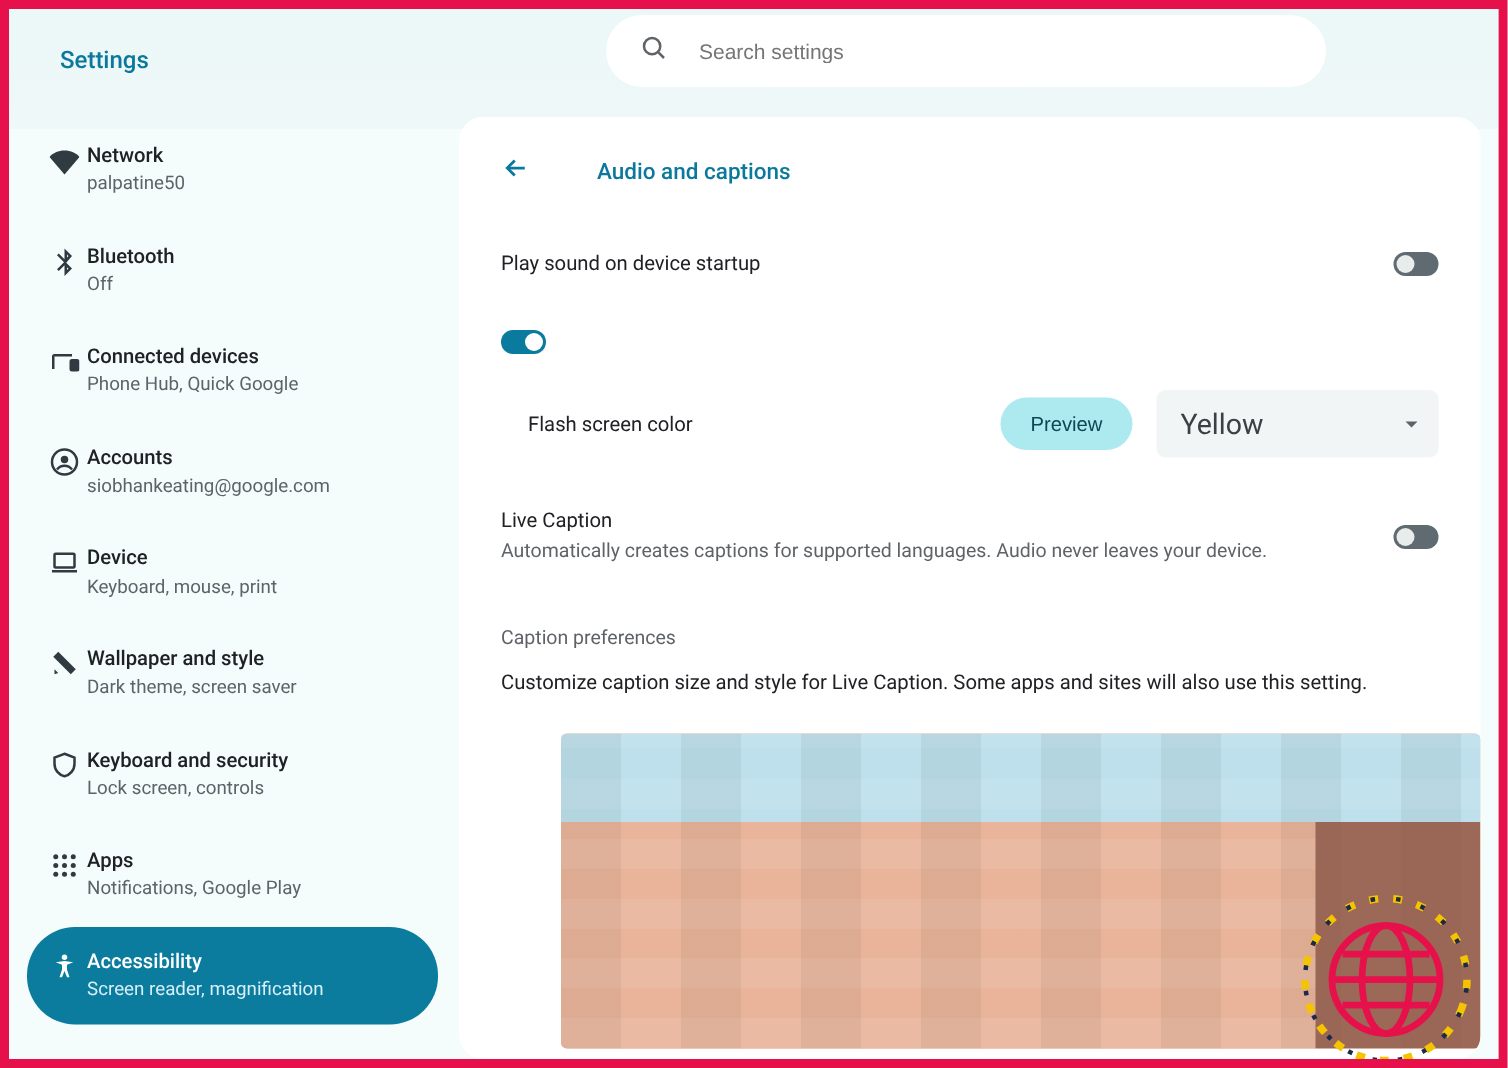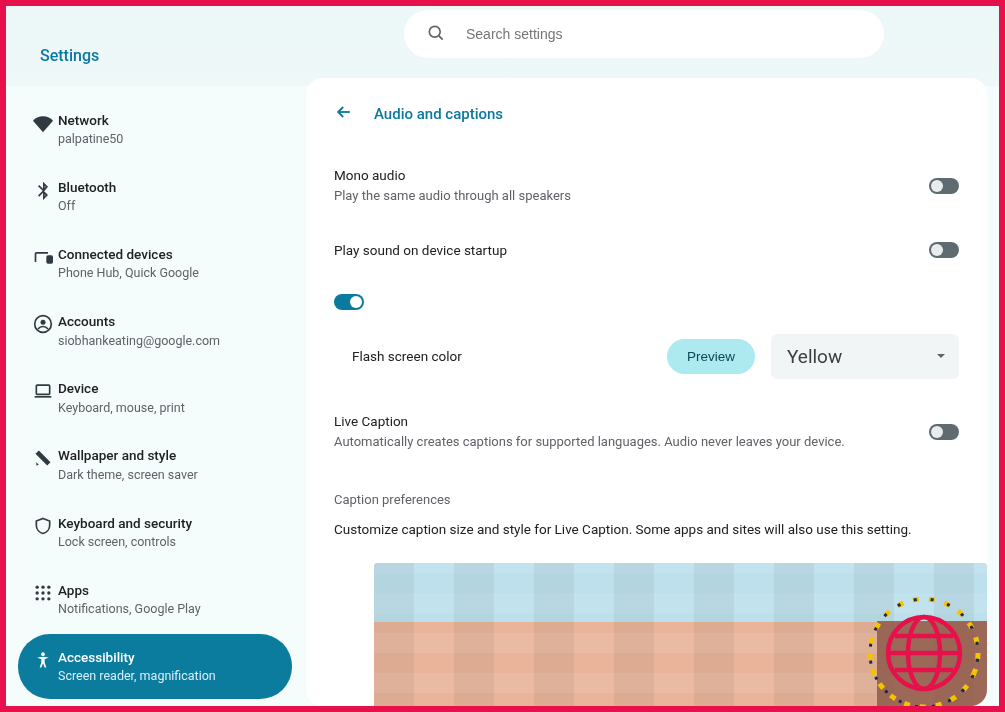--- a/index.html
+++ b/index.html
@@ -20,21 +20,20 @@
     height: 100%;
     background: linear-gradient(180deg, #ecf7f7 0%, #eef8f8 80px, #f4fcfc 80px);
   }
   
   .sidebar {
     width: 298px;
     flex-shrink: 0;
     padding: 14px 12px 0 12px;
     display: flex;
     flex-direction: column;
-    margin-top: 16px;
   }
   .app-title {
     color: #0b799d;
     font-size: 16px;
     font-weight: 500;
     padding: 10px 0 32px 22px;
   }
   .nav {
     display: flex;
     flex-direction: column;
@@ -92,21 +91,21 @@
     height: 100%;
     padding: 24px 0 0 0;
     overflow-y: auto;
   }
   .panel::-webkit-scrollbar { width: 0; }
   .panel-header {
     display: flex; align-items: center; gap: 20px;
     padding: 0 28px 20px 28px;
   }
   .panel-header .back { color: #0b799d; cursor: pointer; }
-  .panel-title { color: #0b799d; font-size: 15px; font-weight: 500; }
+  .panel-title { color: #0b799d; font-size: 15px; font-weight: 500; margin-left: 24px; }
 
   .rows { padding: 8px 28px 40px 28px; display:flex; flex-direction:column; gap: 8px;}
   .row {
     display: flex; align-items: center; gap: 20px;
     padding: 14px 0;
   }
   .row .text { flex: 1; }
   .row .title { font-size: 13.5px; color:#202124; }
   .row .desc { font-size: 13px; color:#5f6368; margin-top: 4px; line-height:1.45; }
 
@@ -320,27 +319,20 @@
           <svg class="i" viewBox="0 0 24 24" fill="none" stroke="currentColor" stroke-width="2.2">
               <path d="M19 12H5"></path>
               <path d="M11 6l-6 6 6 6"></path>
             </svg>
         </span>
         <span class="panel-title">Audio and captions</span>
       </div>
 
       <div class="rows">
 
-        <div class="row">
-          <div class="text">
-            <div class="title">Mono audio</div>
-            <div class="desc">Play the same audio through all speakers</div>
-          </div>
-          <div class="toggle"></div>
-        </div>
 
         <div class="row">
           <div class="text">
             <div class="title">Play sound on device startup</div>
           </div>
           <div class="toggle"></div>
         </div>
 
         <div class="row">
           <div class="toggle on"></div>

